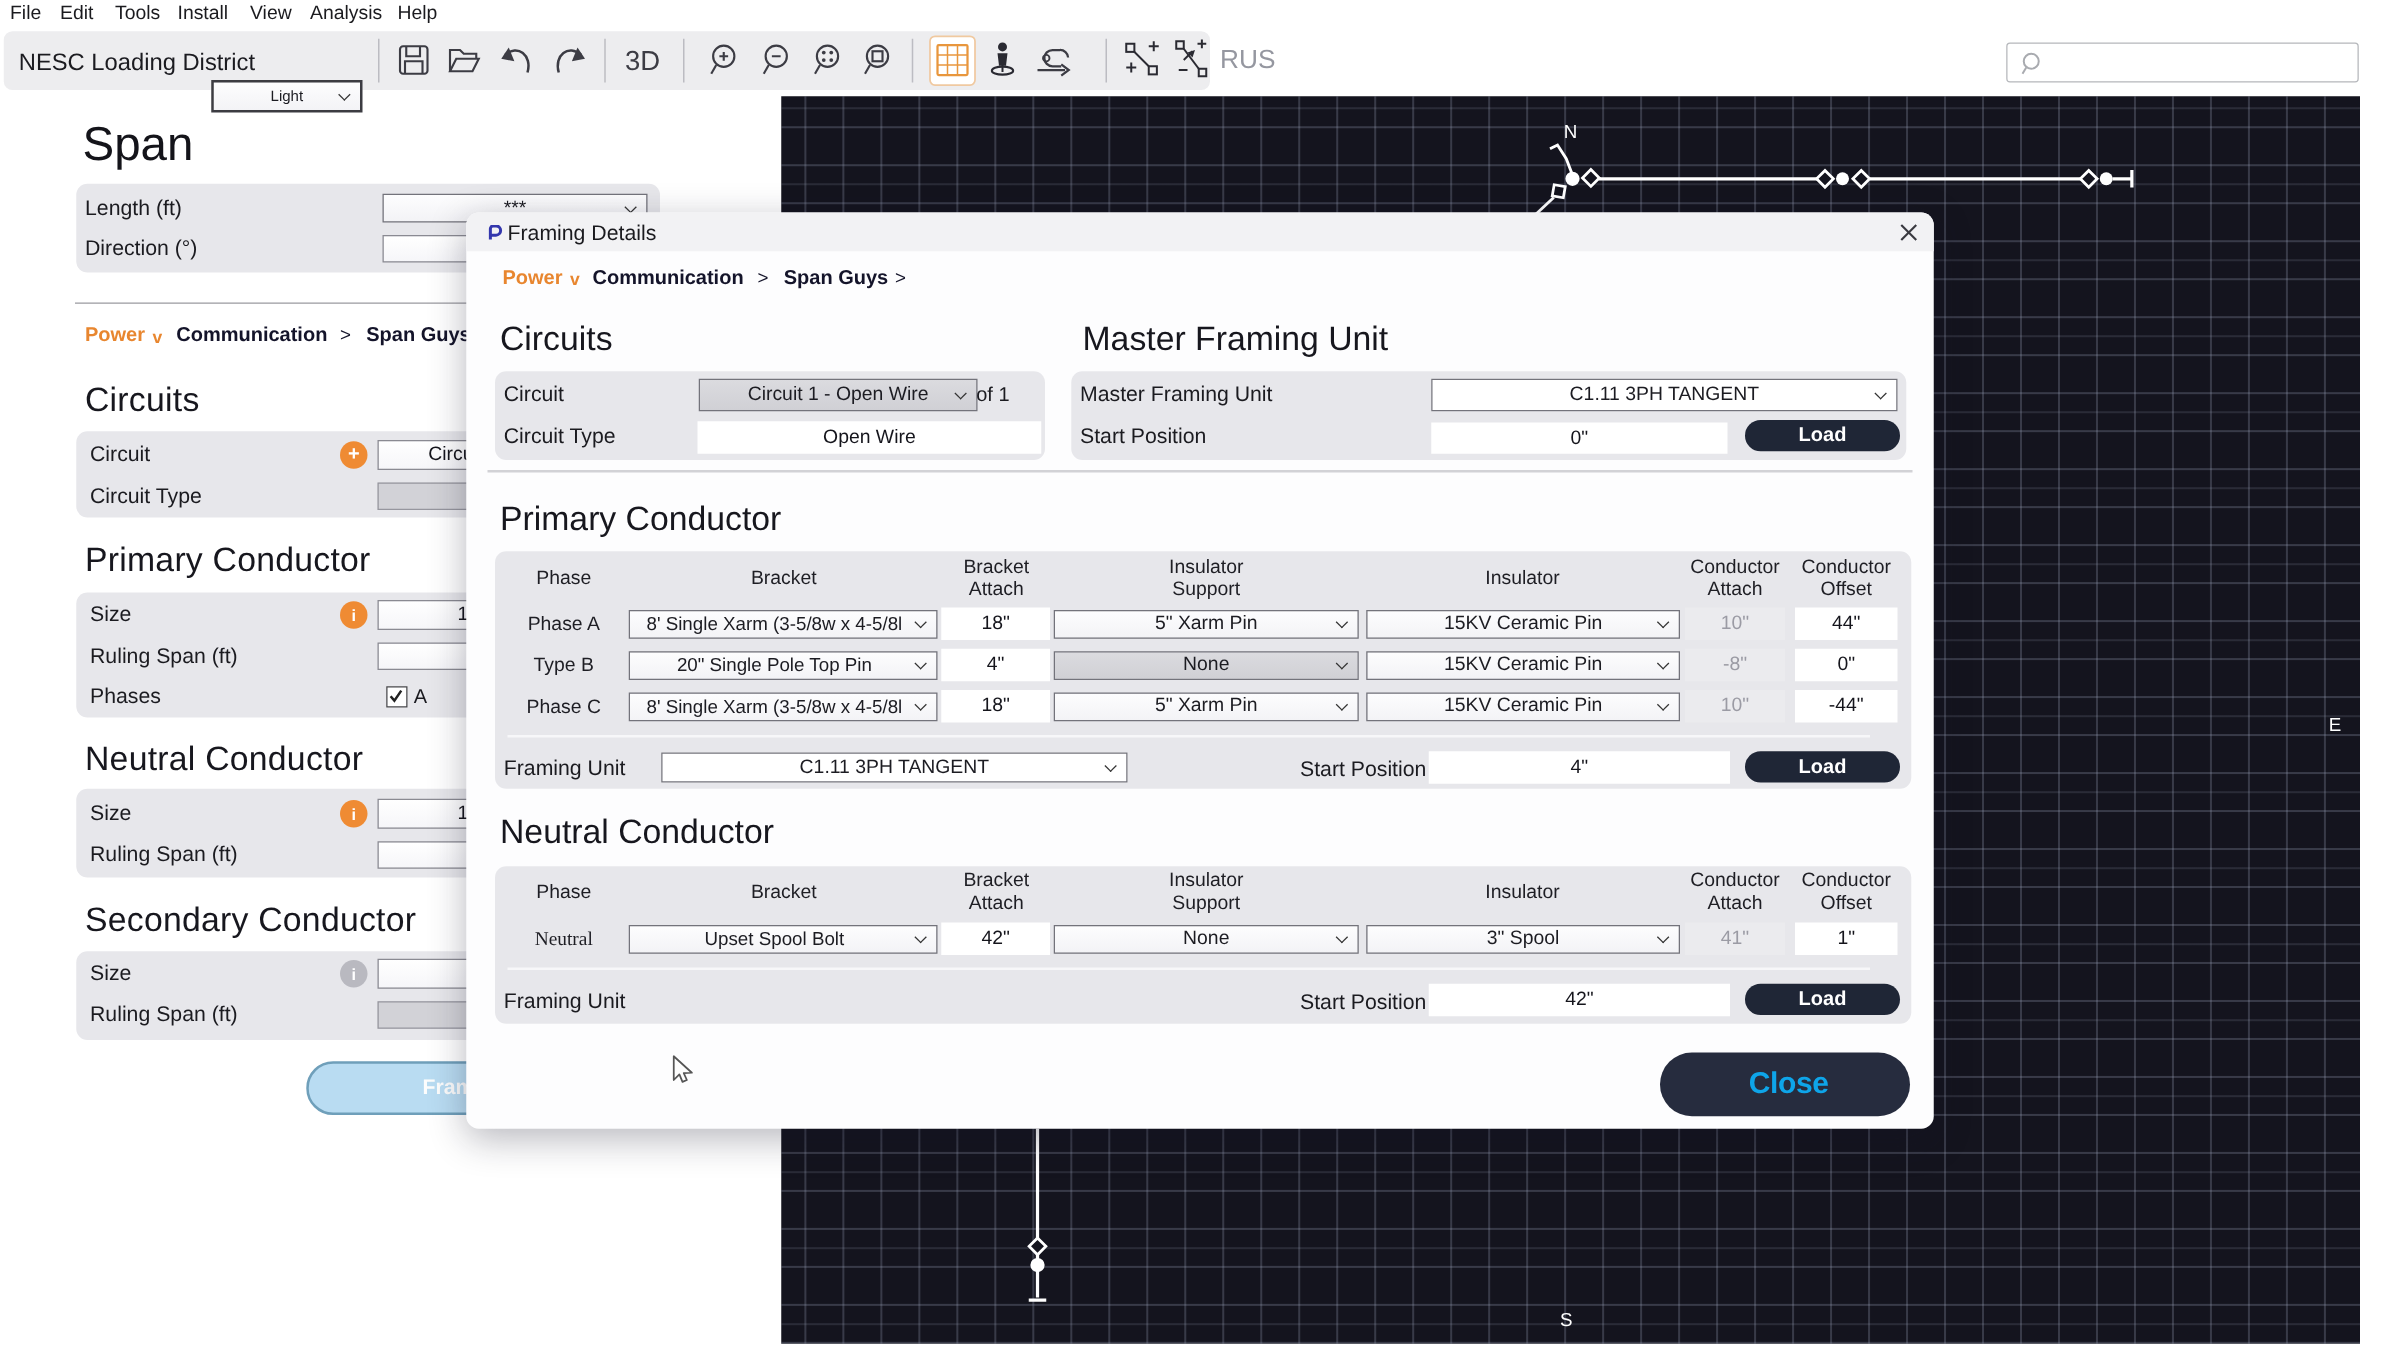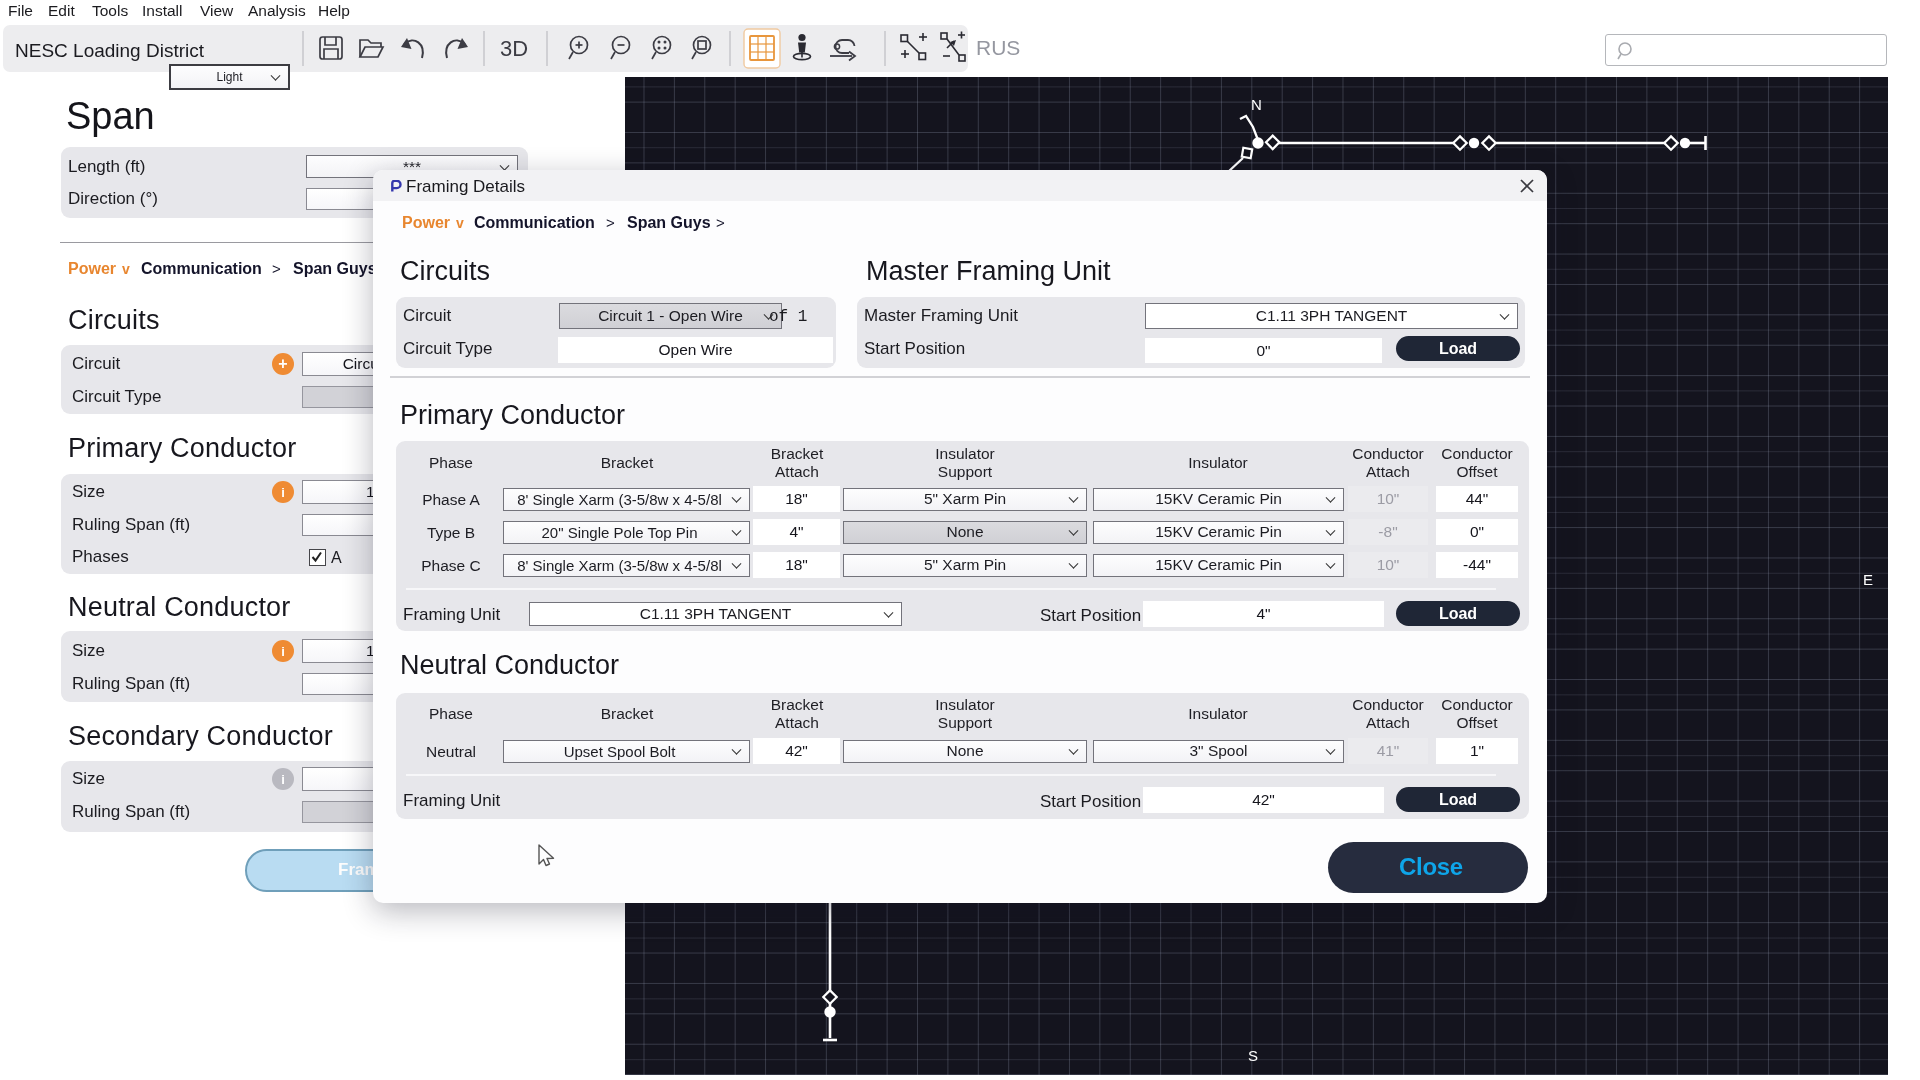--- a/index.html
+++ b/index.html
@@ -280,21 +280,21 @@
   <span class="crumb" style="left:233px; top:44px; font-weight:normal; font-size:15px;">&gt;</span>
   <span class="crumb" style="left:254px; top:44px;">Span Guys</span>
   <span class="crumb" style="left:343px; top:44px; font-weight:normal; font-size:15px;">&gt;</span>
 
   <div class="mh" style="left:27px; top:86px;">Circuits</div>
   <div class="mh" style="left:493px; top:86px;">Master Framing Unit</div>
 
   <div class="panel" style="left:23px; top:127px; width:440px; height:71px;"></div>
   <span class="lbl" style="left:30px; top:136px;">Circuit</span>
   <div class="sel selgray" style="left:186px; top:133px; width:223px; height:26px;">Circuit 1 - Open Wire</div>
-  <span class="lbl" style="left:396px; top:138px; font-size:16px;font-family:Liberation Mono, monospace;">of 1</span>
+  <span class="lbl" style="left:408px; top:138px; font-size:16px;">of 1</span>
   <span class="lbl" style="left:30px; top:169px;">Circuit Type</span>
   <div class="inp" style="left:185px; top:167px; width:275px; height:26px;">Open Wire</div>
 
   <div class="panel" style="left:484px; top:127px; width:668px; height:71px;"></div>
   <span class="lbl" style="left:491px; top:136px;">Master Framing Unit</span>
   <div class="sel" style="left:772px; top:133px; width:373px; height:26px; background:#fff;">C1.11 3PH TANGENT</div>
   <span class="lbl" style="left:491px; top:169px;">Start Position</span>
   <div class="inp" style="left:772px; top:168px; width:237px; height:25px;">0"</div>
   <div class="load" style="left:1023px; top:166px; width:124px; height:25px;">Load</div>
 
@@ -344,21 +344,21 @@
   <div class="mh" style="left:27px; top:480px;">Neutral Conductor</div>
   <div class="panel" style="left:23px; top:523px; width:1133px; height:126px;"></div>
   <span class="th" style="left:38px; top:535px; width:80px;">Phase</span>
   <span class="th" style="left:214px; top:535px; width:80px;">Bracket</span>
   <span class="th" style="left:384px; top:526px; width:80px;">Bracket<br>Attach</span>
   <span class="th" style="left:552px; top:526px; width:80px;">Insulator<br>Support</span>
   <span class="th" style="left:805px; top:535px; width:80px;">Insulator</span>
   <span class="th" style="left:970px; top:526px; width:90px;">Conductor<br>Attach</span>
   <span class="th" style="left:1059px; top:526px; width:90px;">Conductor<br>Offset</span>
 
-  <span class="th" style="left:38px; top:573px; width:80px;">Neutral</span>
+  <span class="th" style="left:38px; top:573px; width:80px;font-family:Liberation Serif, serif;">Neutral</span>
   <div class="sel" style="left:130px; top:569.5px; width:247px; height:23px; font-size:15px; padding-right:14px;">Upset Spool Bolt</div>
   <div class="inp" style="left:380px; top:568px; width:87px; height:26px;">42"</div>
   <div class="sel" style="left:470px; top:569.5px; width:244px; height:23px;">None</div>
   <div class="sel" style="left:720px; top:569.5px; width:251px; height:23px;">3" Spool</div>
   <div class="dis" style="left:975px; top:568px; width:80px; height:26px;">41"</div>
   <div class="inp" style="left:1063px; top:568px; width:82px; height:26px;">1"</div>
 
   <div class="hsep" style="left:33px; top:604px; width:1090px; background:#f7f7f9; height:2px;"></div>
   <span class="lbl" style="left:30px; top:621px;">Framing Unit</span>
   <span class="lbl" style="left:667px; top:622px;">Start Position</span>

